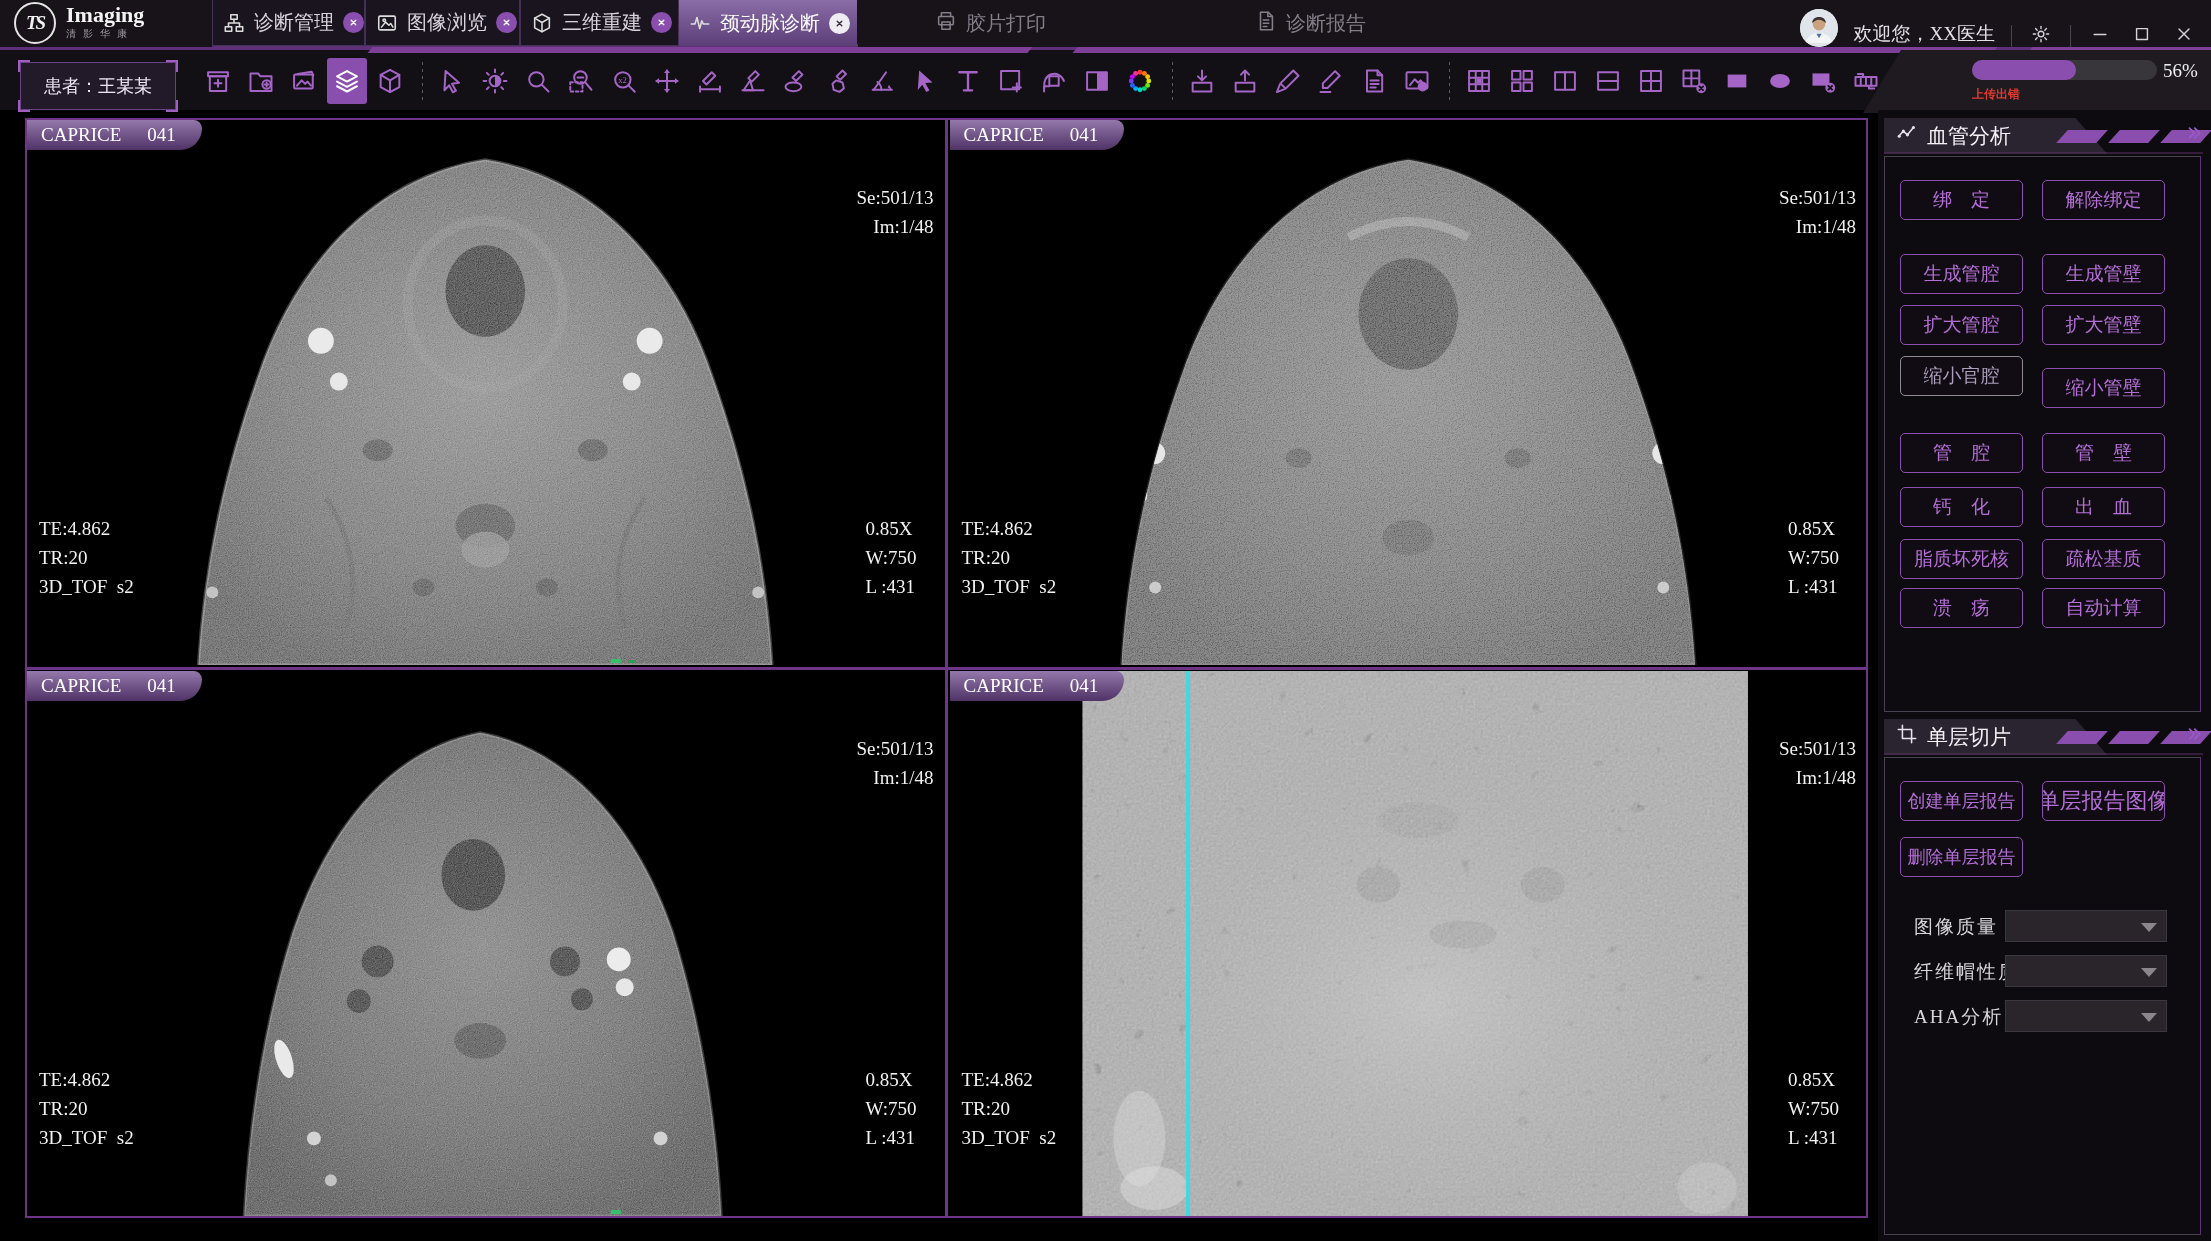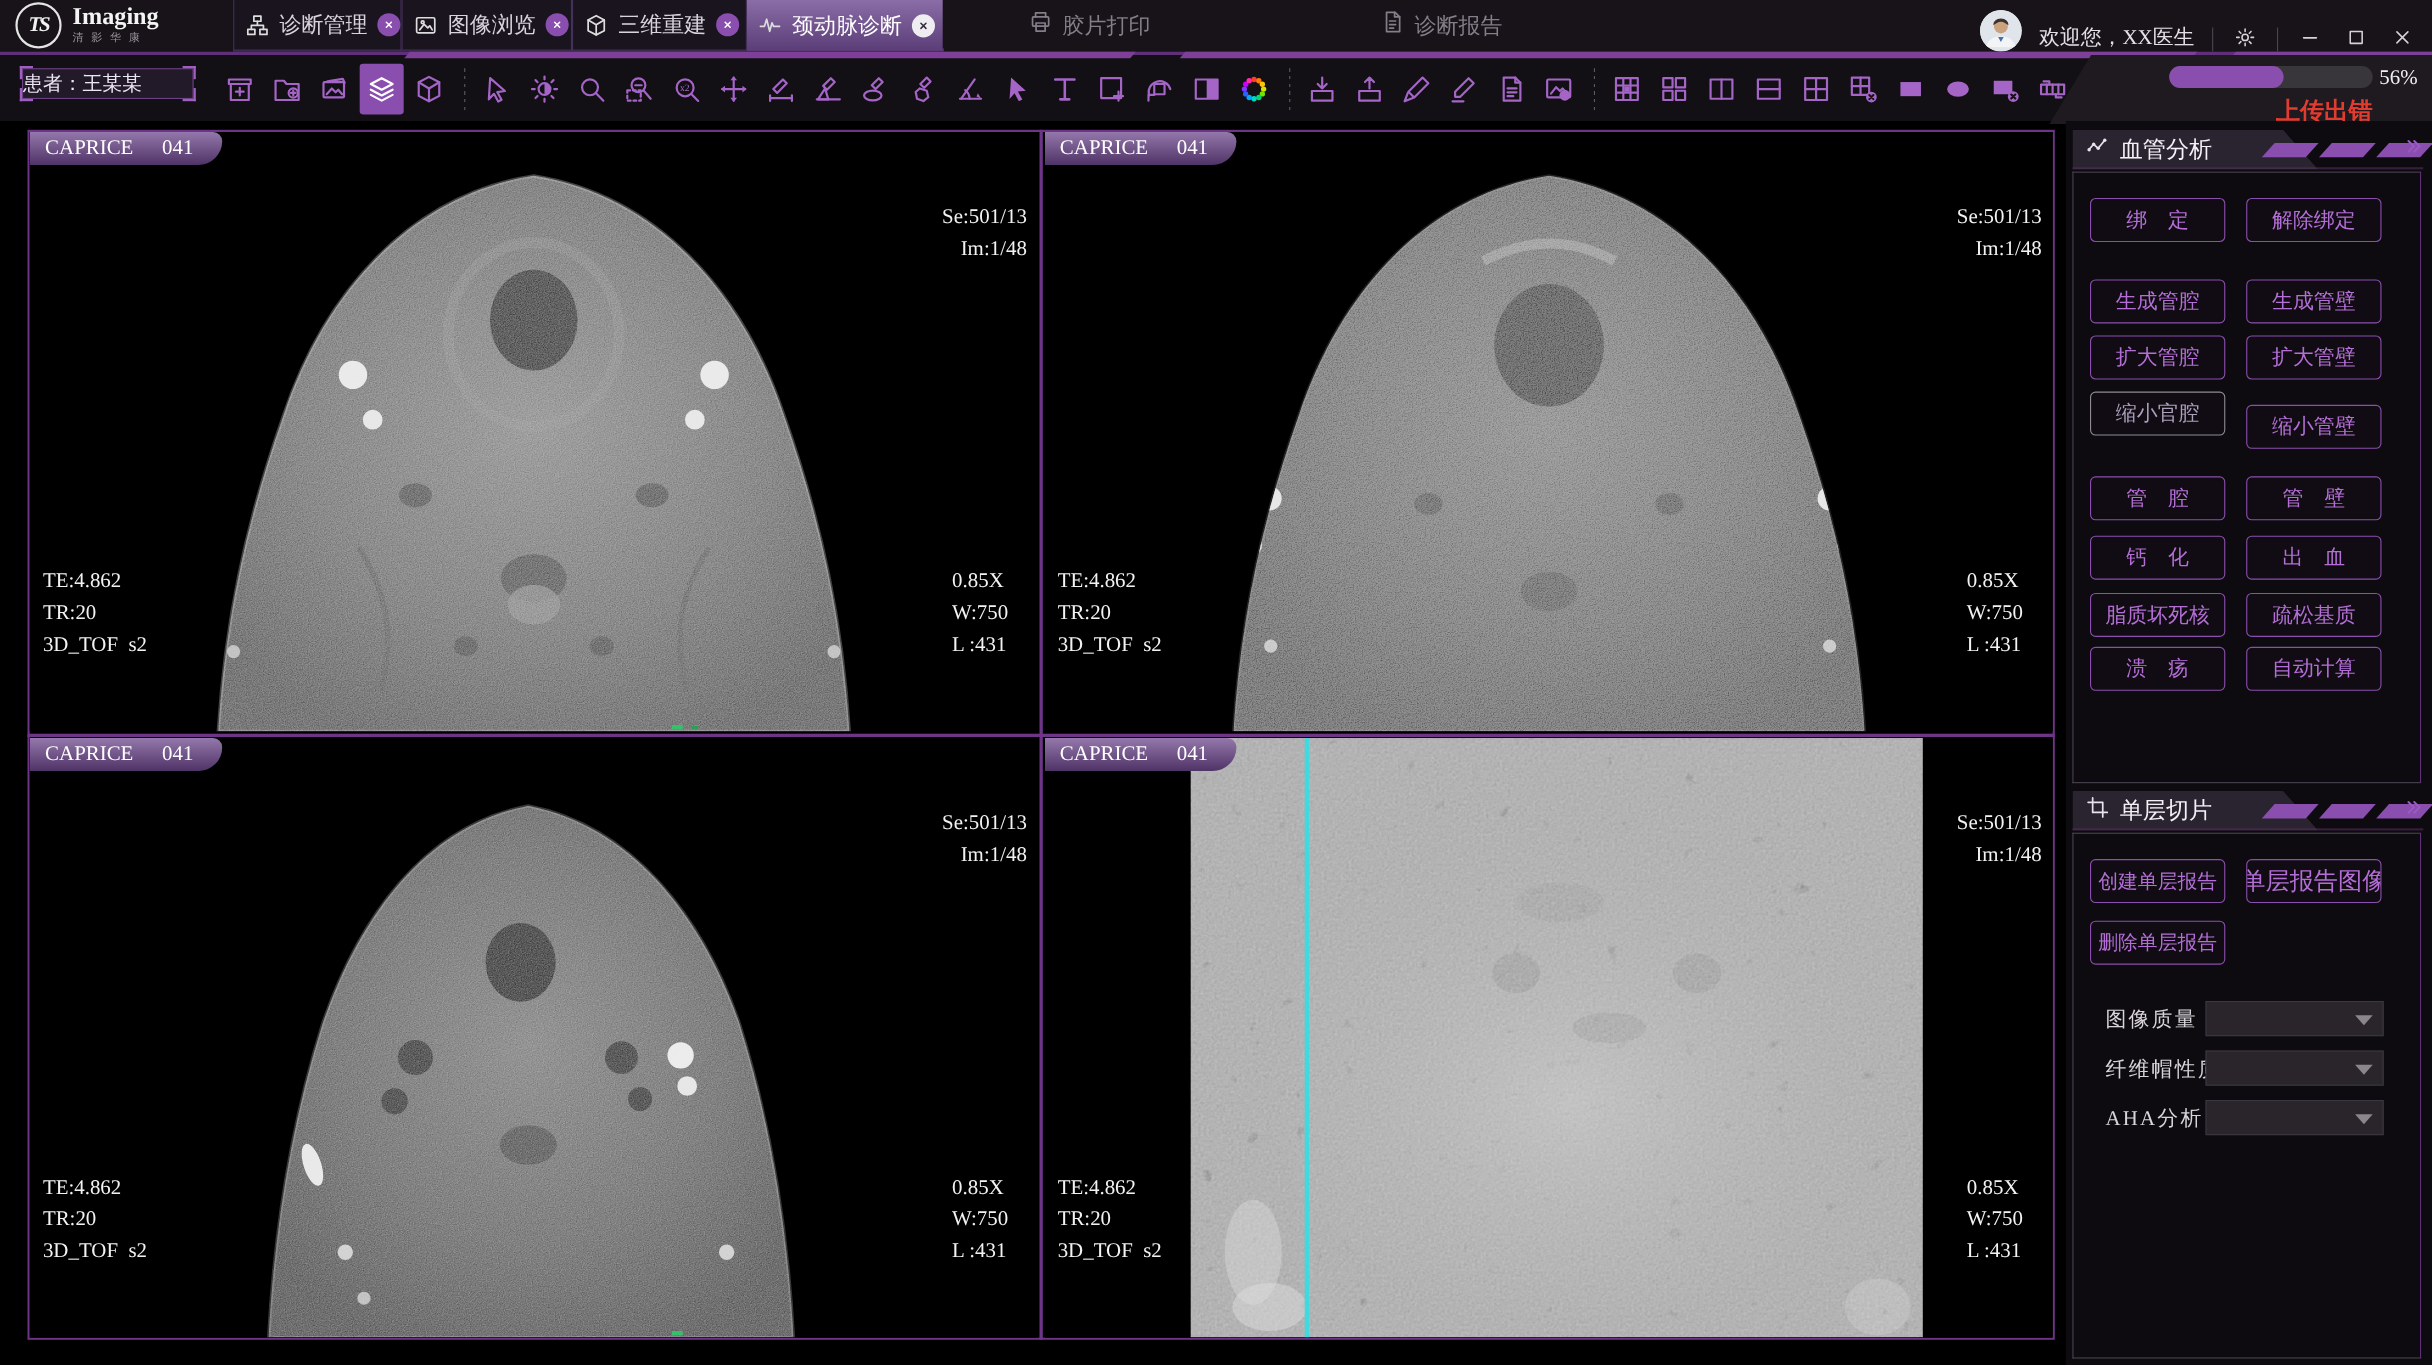--- a/index.html
+++ b/index.html
@@ -30,37 +30,37 @@
   .top-right{position:absolute;right:14px;top:0;height:47px;display:flex;align-items:flex-end;gap:16px;}
   .avatar{width:38px;height:38px;border-radius:50%;overflow:hidden;background:#dfe5ea;flex:0 0 auto;}
   .welcome{font-size:19px;color:#e3dfe8;white-space:nowrap;}
   .vdiv{width:1px;height:22px;background:#4a4650;}
   .winbtn{width:26px;height:26px;display:flex;align-items:center;justify-content:center;color:#d6d2da;cursor:pointer;}
   .winbtn svg{width:20px;height:20px;}
 
   
   .toolbar{position:absolute;left:0;top:47px;width:2211px;height:63px;background:#121014;border-top:3px solid #5f2f7a;box-sizing:border-box;}
   .deco{position:absolute;top:-3px;height:6px;background:#7d3f98;transform:skewX(-40deg);}
-  .pfield{position:absolute;left:20px;top:12px;width:156px;height:28px;background:#231a29;border:1px solid #6b4286;
-          display:flex;align-items:center;color:#ece6f2;font-size:18px;box-sizing:border-box;}
+  .pfield{position:absolute;left:20px;top:12px;width:156px;height:48px;background:#231a29;border:1px solid #6b4286;
+          display:flex;align-items:center;justify-content:center;color:#ece6f2;font-size:18px;box-sizing:border-box;}
   .pc{position:absolute;width:10px;height:10px;border:0 solid #a05fc0;}
   .pc.tl{left:-3px;top:-3px;border-left-width:2px;border-top-width:2px;}
   .pc.tr{right:-3px;top:-3px;border-right-width:2px;border-top-width:2px;}
   .pc.bl{left:-3px;bottom:-3px;border-left-width:2px;border-bottom-width:2px;}
   .pc.br{right:-3px;bottom:-3px;border-right-width:2px;border-bottom-width:2px;}
   .ticons{position:absolute;left:198px;top:7px;height:48px;display:flex;align-items:center;}
   .tbtn{width:40px;height:46px;margin-right:3px;display:flex;align-items:center;justify-content:center;color:#a465c6;cursor:pointer;border-radius:3px;}
   .tbtn svg{width:28px;height:28px;}
   .tbtn.active{background:#8a4fae;color:#fff;}
   .tdiv{width:1px;height:38px;margin:0 9px;background:repeating-linear-gradient(to bottom,#5d5963 0 3px,transparent 3px 7px);}
   .pr-wrap{position:absolute;right:0;top:0;width:356px;height:63px;background:#1e1a20;clip-path:polygon(46px 0,100% 0,100% 100%,8px 100%);}
   .pr-bar{position:absolute;left:117px;top:10px;width:185px;height:20px;background:#39363b;border-radius:10px;}
   .pr-fill{height:100%;background:#8a4fae;border-radius:10px;}
   .pr-pct{position:absolute;left:308px;top:10px;font-size:19px;color:#efeef0;}
-  .pr-err{position:absolute;left:117px;top:36px;width:185px;text-align:right;font-size:22px;font-weight:bold;color:#e23b30;}
+  .pr-err{position:absolute;left:117px;top:36px;width:185px;text-align:left;font-size:12px;font-weight:bold;color:#e23b30;}
 
   
   .vp-grid{position:absolute;left:25px;top:118px;width:1843px;height:1100px;background:#000;border:2px solid #6d3488;box-sizing:border-box;
            display:grid;grid-template-columns:1fr 1fr;grid-template-rows:1fr 1fr;gap:6px;}
   .vp-lines .vl{position:absolute;left:50%;top:0;bottom:0;width:3px;margin-left:-1.5px;background:#6d3488;z-index:5;}
   .vp-lines .hl{position:absolute;top:50%;left:0;right:0;height:3px;margin-top:-1.5px;background:#6d3488;z-index:5;}
   .vp{position:relative;background:#000;overflow:hidden;}
   .vp svg.slice{position:absolute;left:0;top:0;width:100%;height:100%;}
   .vp-tab{position:absolute;left:0;top:0;height:30px;padding:0 26px 0 14px;background:linear-gradient(180deg,#9478ab 0%,#4f3366 100%);
           border-radius:0 10px 26px 0;display:flex;align-items:center;gap:26px;color:#fff;font-size:19px;z-index:3;}

